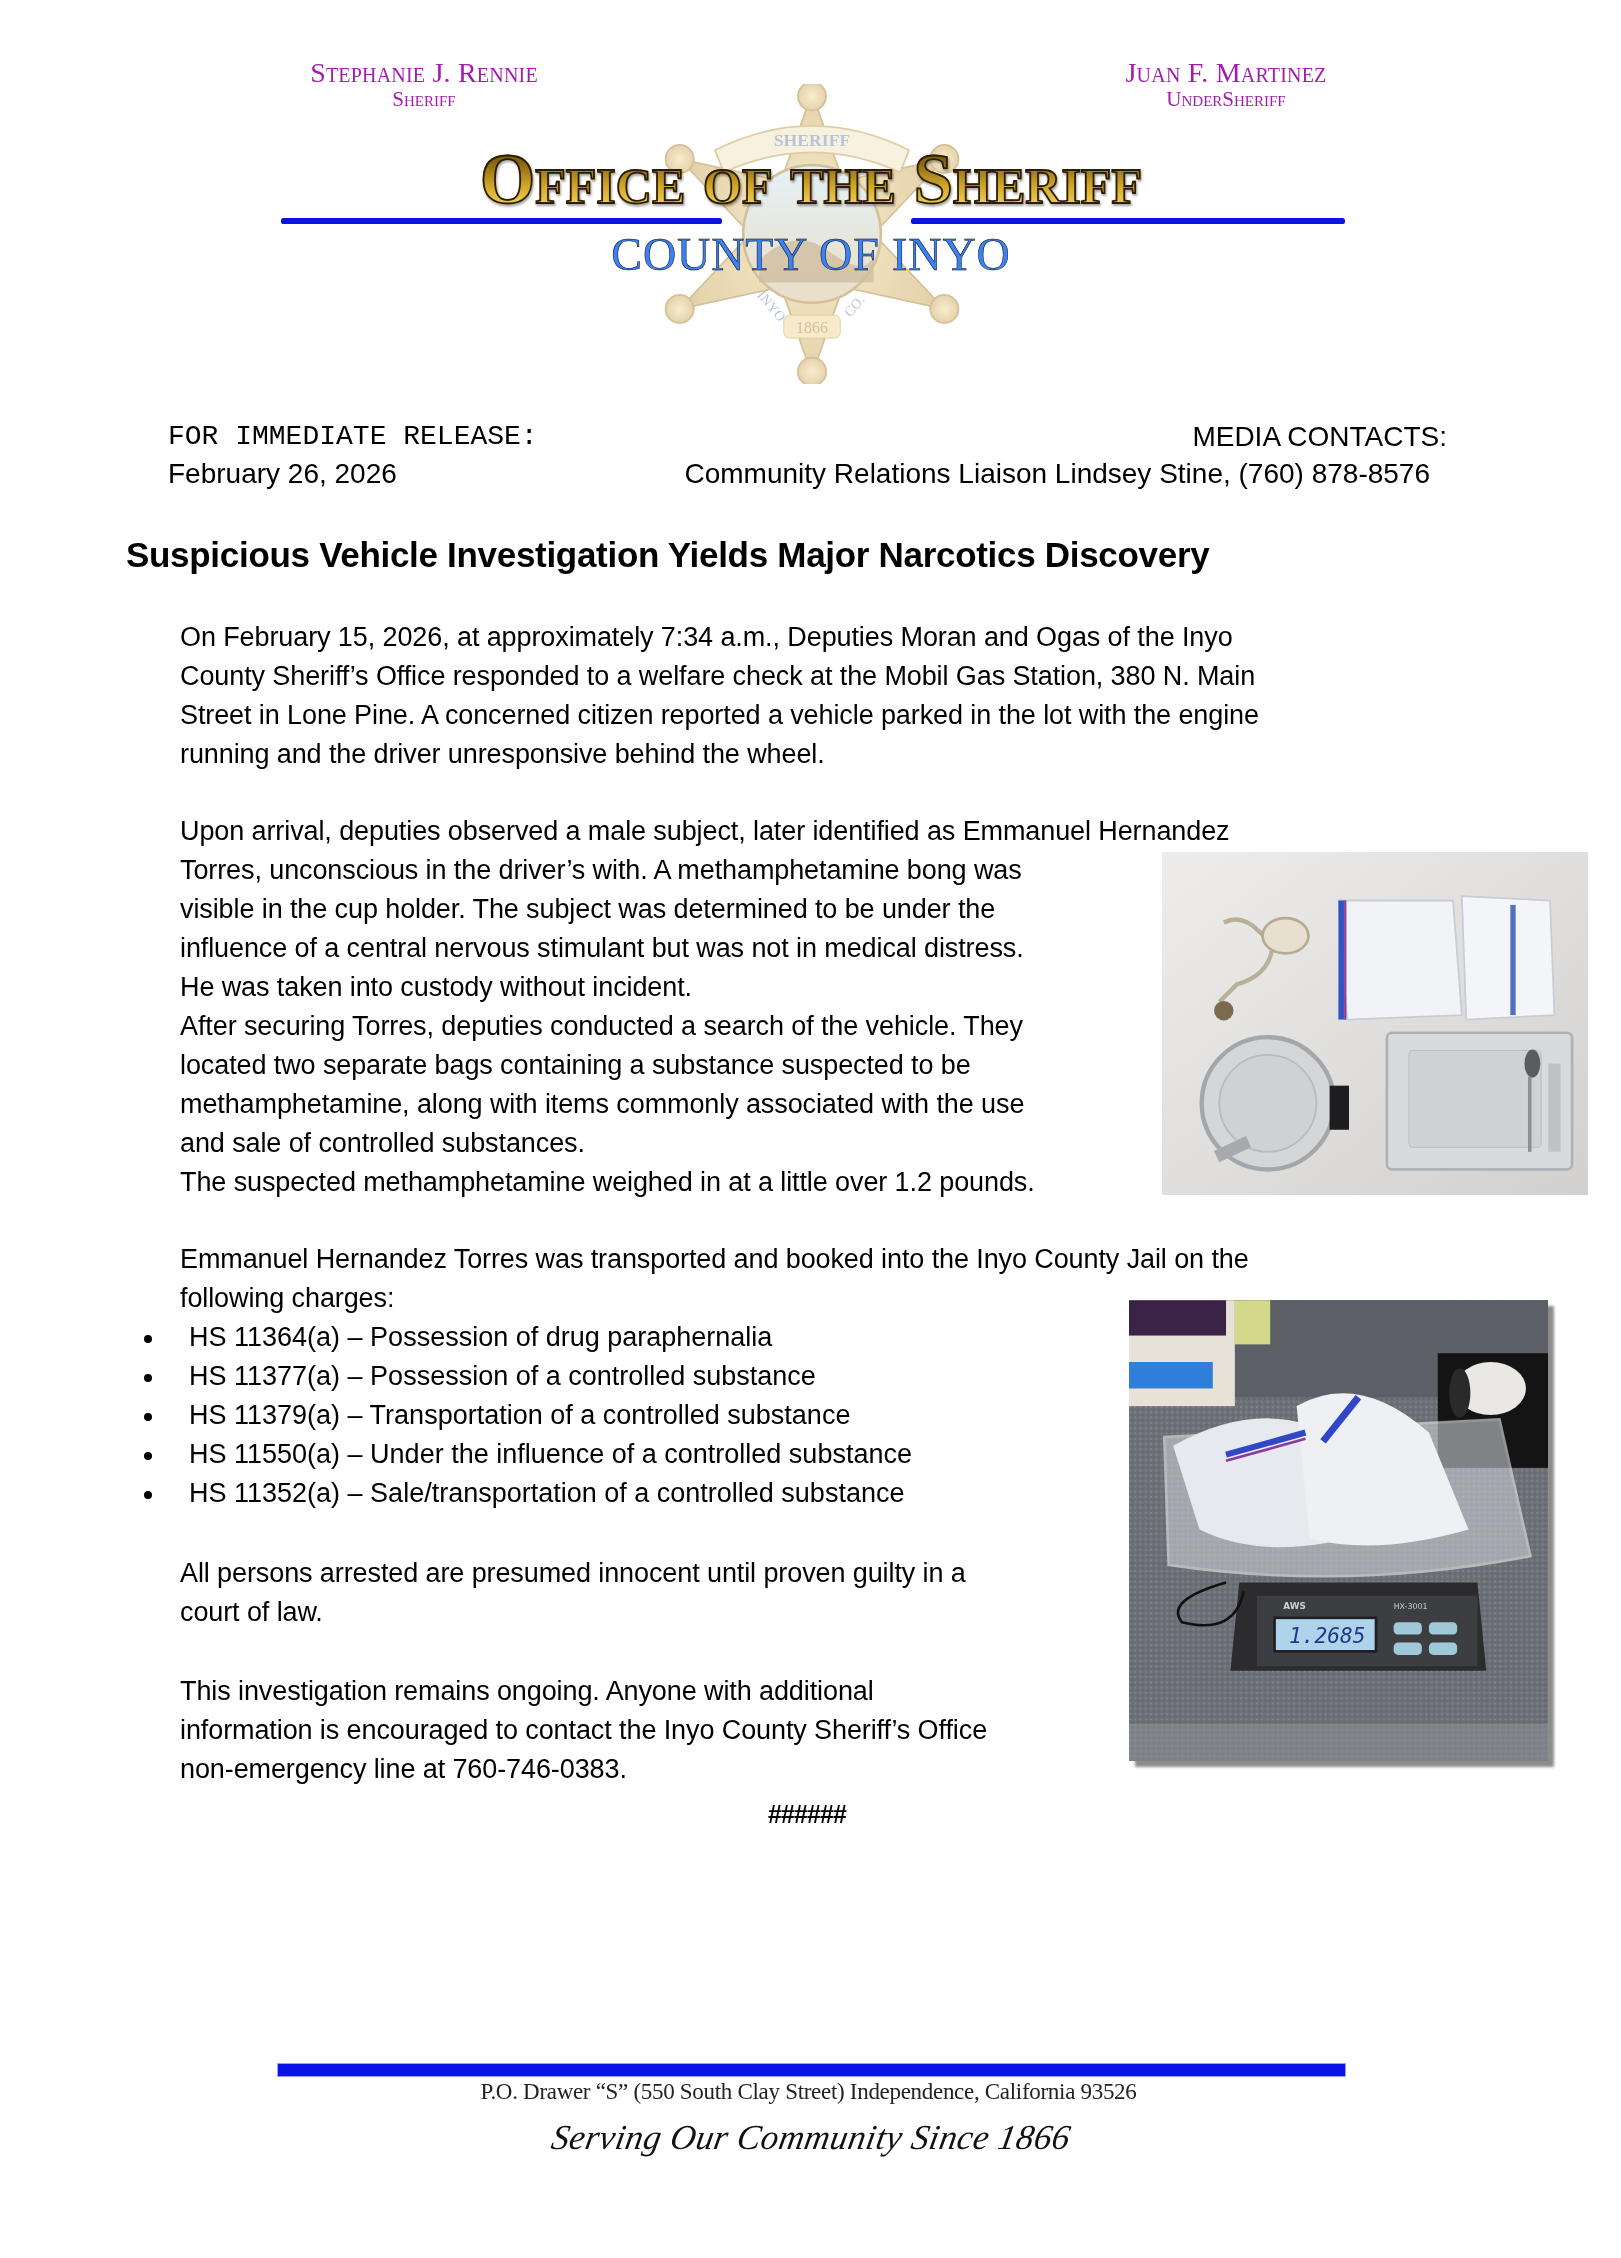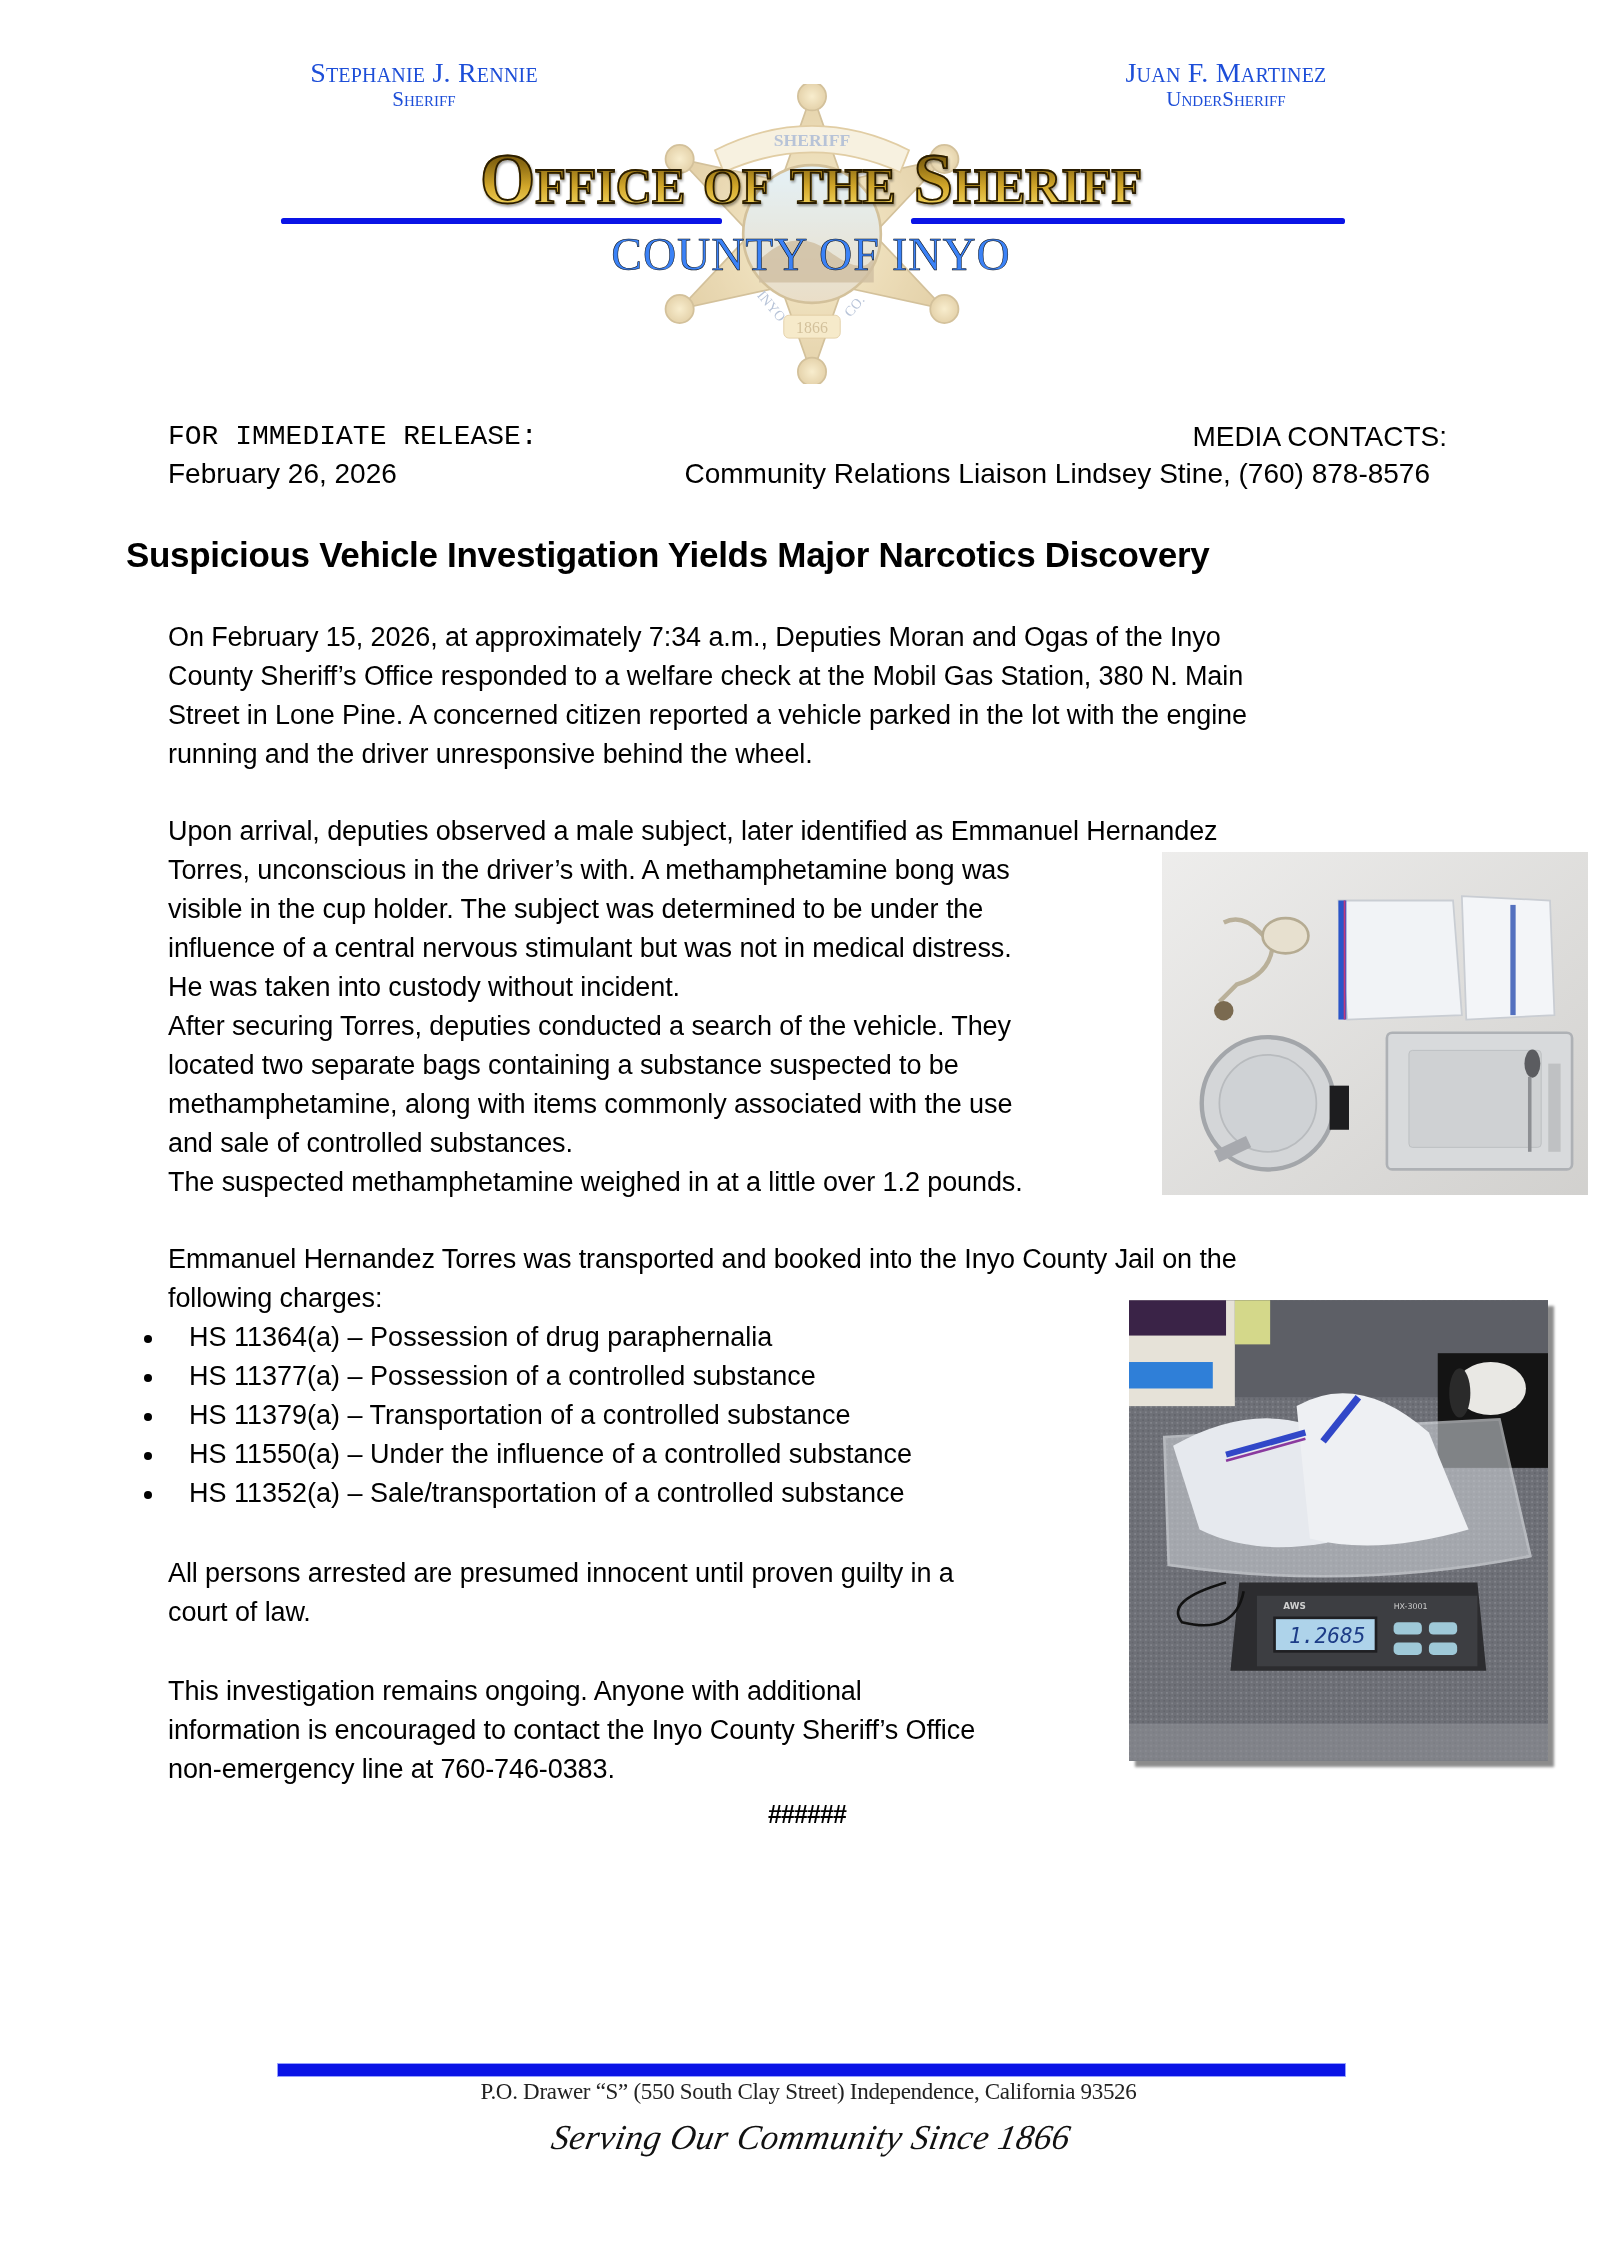--- a/index.html
+++ b/index.html
@@ -2,21 +2,21 @@
 <html style="font-size:14px"><head>
 <meta charset="utf-8">
 <style>
   * { box-sizing: border-box; margin: 0; padding: 0; }
   html, body { width: 1622px; height: 2258px; background: #ffffff; overflow: hidden; }
   body { position: relative; font-family: "Liberation Sans", sans-serif; color: #000; }
 
   .abs { position: absolute; }
 
   
-  .official { text-align: center; font-family: "Liberation Serif", serif; color: #1d4ed8; }
+  .official { text-align: center; font-family: "Liberation Serif", serif; color: #a21caf; }
   .official .name { font-size: 28px; font-variant: small-caps; letter-spacing: 0.2px; line-height: 30px; }
   .official .title { font-size: 21px; font-variant: small-caps; line-height: 23px; }
 
   
   #badge { left: 653px; top: 84px; width: 318px; height: 300px; opacity: 0.55; }
 
   
   .masthead-title {
     left: 0; width: 1622px; top: 141px; text-align: center;
     font-family: "Liberation Serif", serif; font-weight: bold;
@@ -33,21 +33,21 @@
   .masthead-sub {
     left: 0; width: 1622px; top: 228px; text-align: center;
     font-family: "Liberation Serif", serif; font-size: 46px; line-height: 53px;
     color: #3b82f6; letter-spacing: 0.9px; -webkit-text-stroke: 0.5px #000;
   }
 
   
   .info { font-size: 28px; line-height: 37px; }
   .headline { font-size: 35px; font-weight: bold; line-height: 42px; letter-spacing: -0.3px; }
 
-  .para { font-size: 27px; line-height: 39px; letter-spacing: -0.1px; }
+  .para { font-size: 27px; line-height: 39px; letter-spacing: -0.1px; margin-left: 12px; }
 
   .charges { list-style: none; }
   .charges li { position: relative; padding-left: 43px; font-size: 27px; line-height: 39px; }
   .charges li::before {
     content: ""; position: absolute; left: -1.8px; top: 17px;
     width: 8px; height: 8px; border-radius: 50%; background: #000;
   }
 
   
   .photo { overflow: hidden; }

